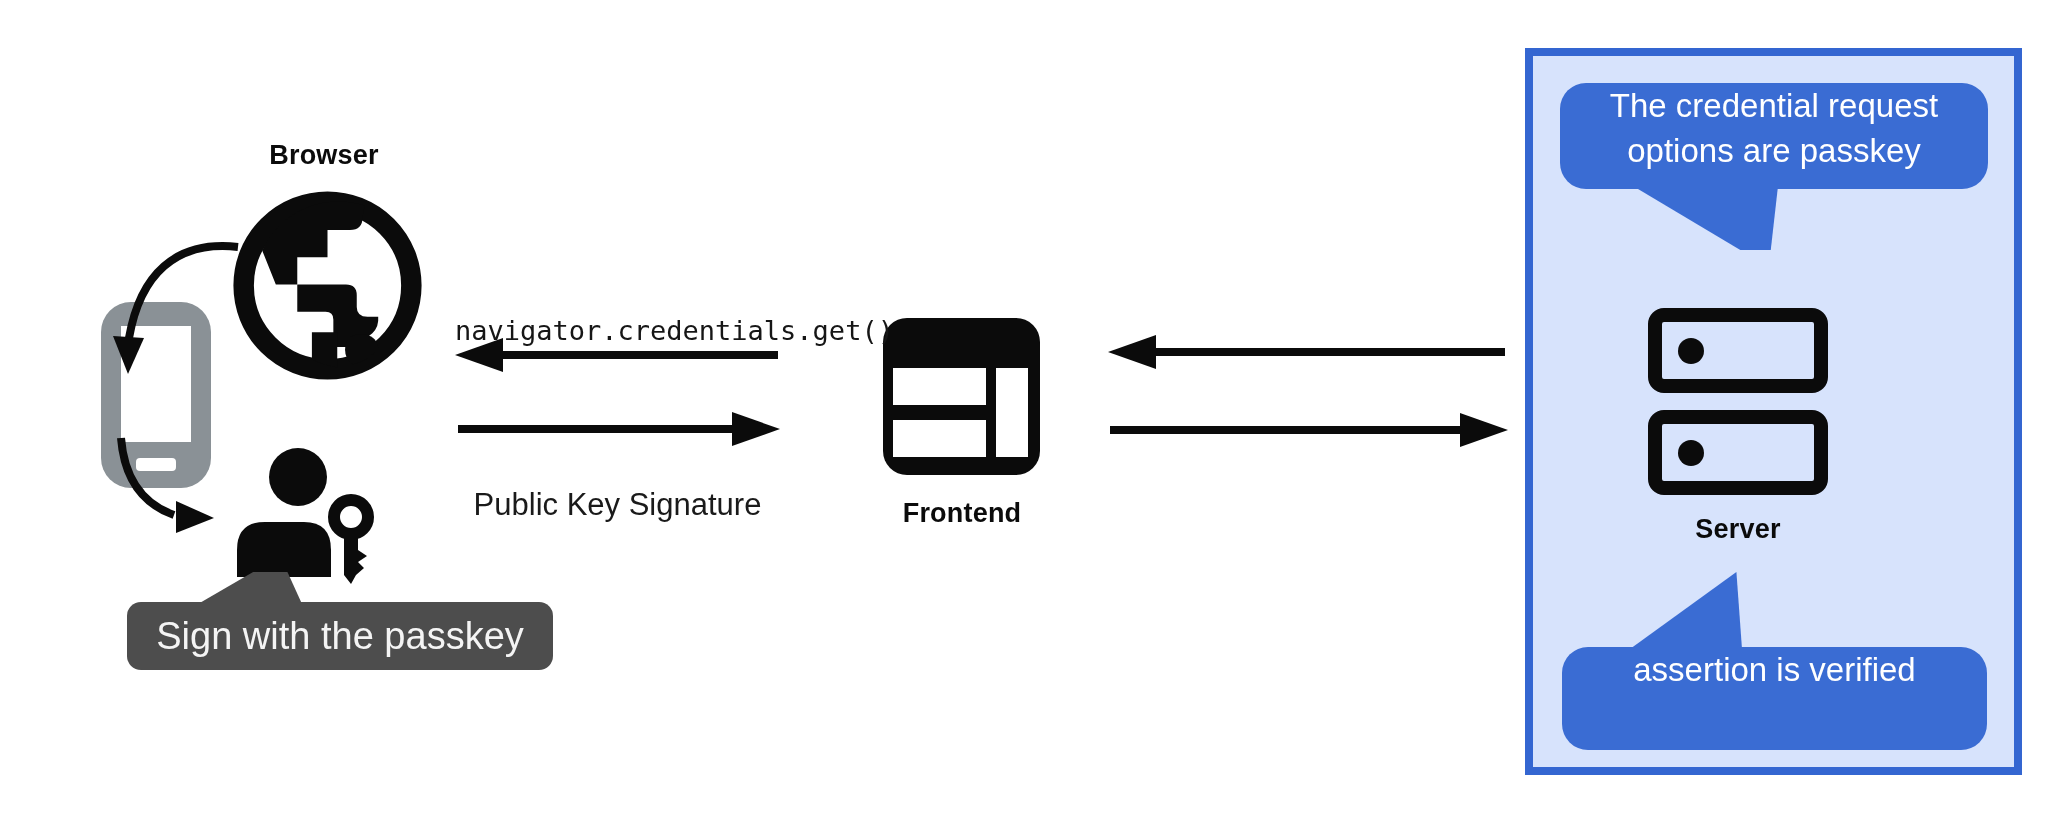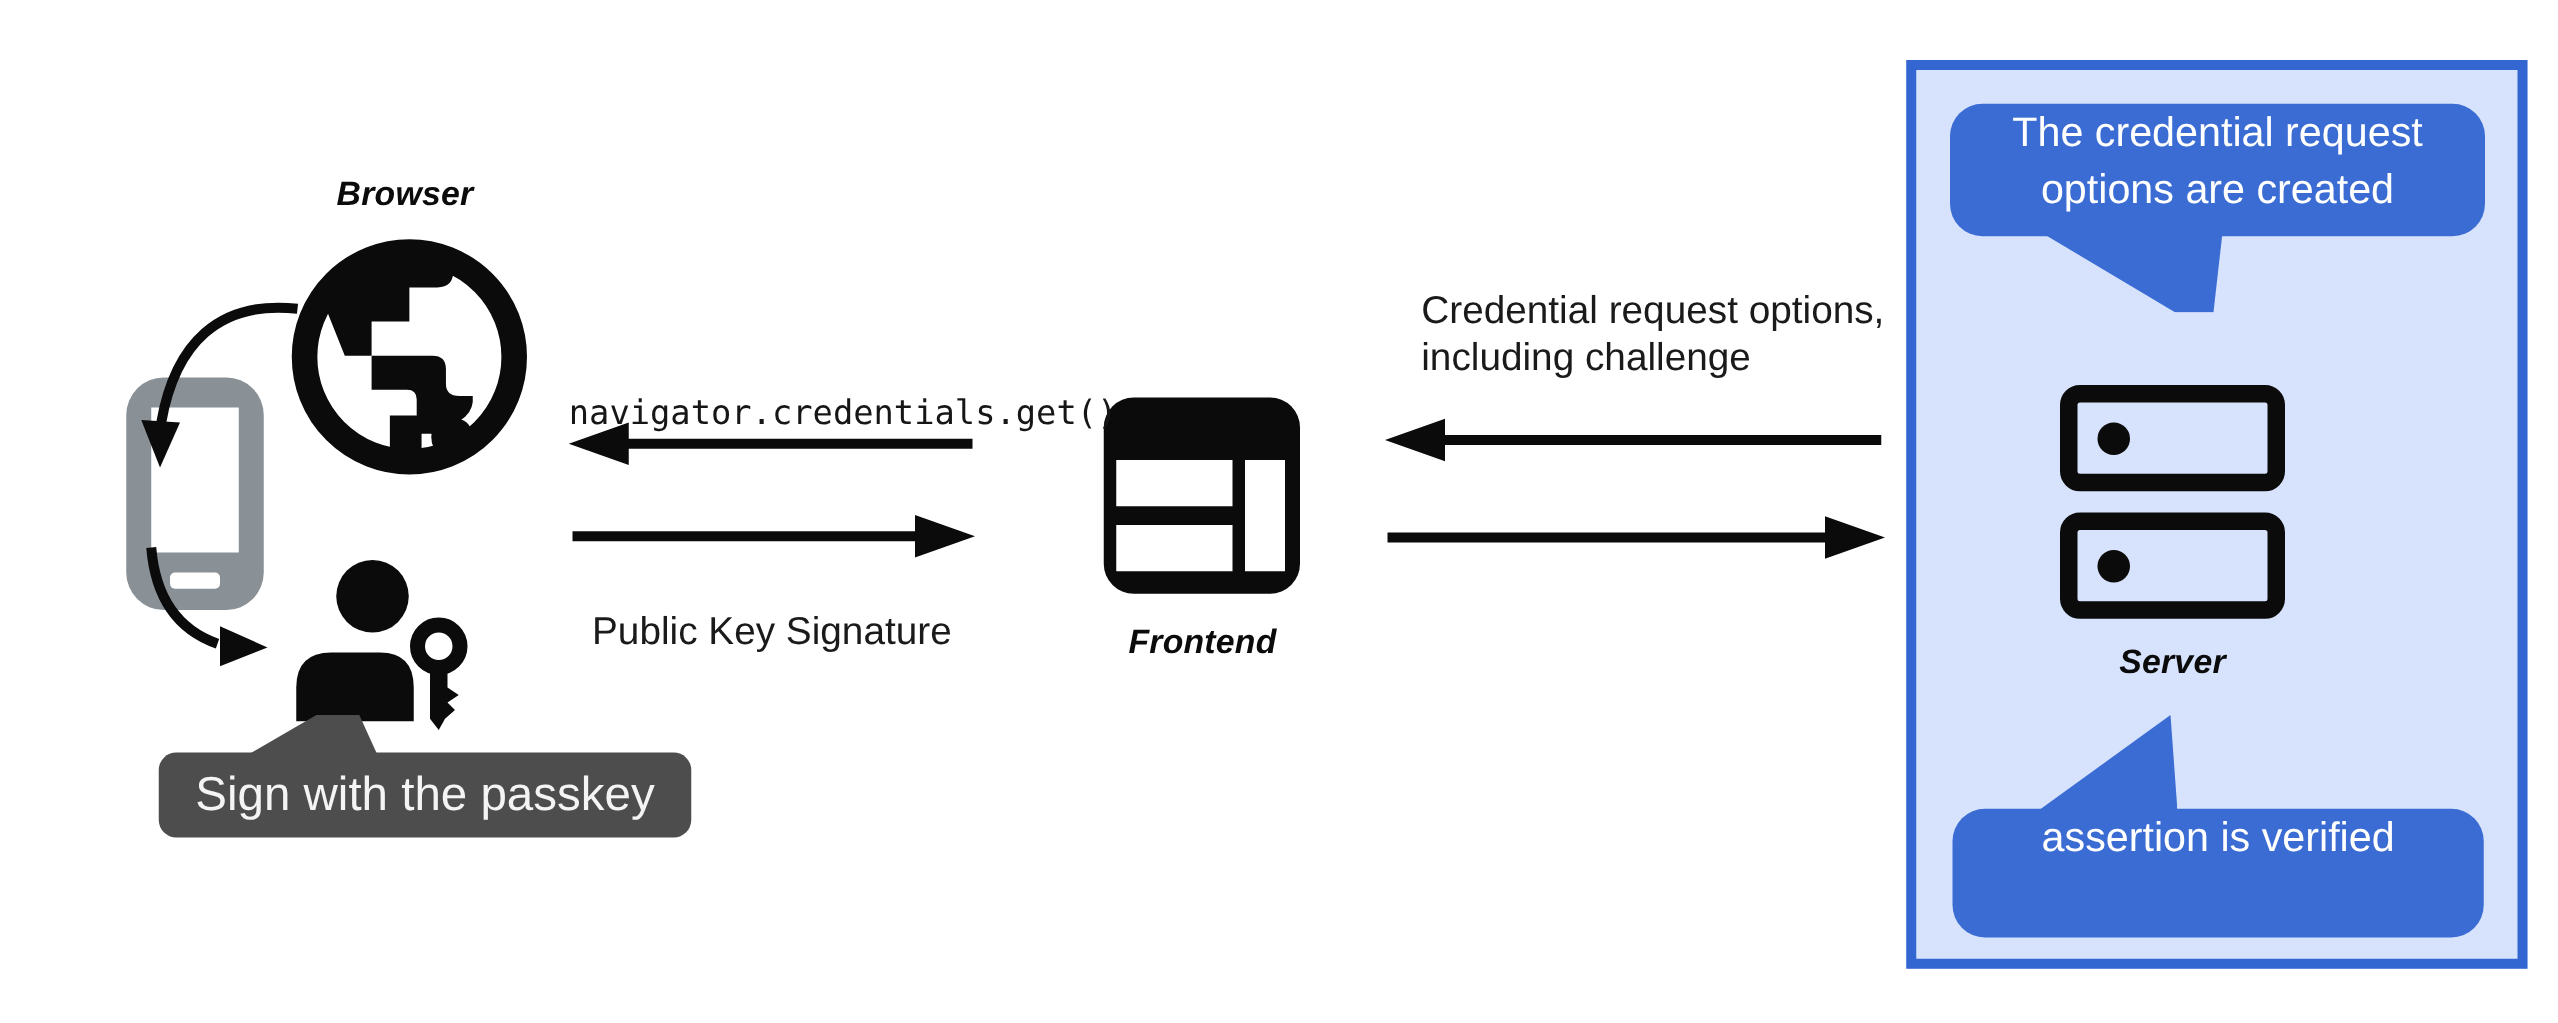--- a/index.html
+++ b/index.html
@@ -1,21 +1,21 @@
 <!DOCTYPE html>
 <html><head>
 <meta charset="utf-8">
 <style>
   html,body{margin:0;padding:0;background:#fff;}
   .canvas{
     position:relative;width:2046px;height:818px;background:#ffffff;overflow:hidden;
     font-family:"Liberation Sans", sans-serif;color:#0b0b0b;
   }
   .abs{position:absolute;}
-  .label{font-weight:700;font-size:27px;text-align:center;letter-spacing:.2px;font-style:italic;}
+  .label{font-weight:700;font-size:27px;text-align:center;letter-spacing:.2px;}
   .msg{font-size:31px;color:#1a1a1a;}
   .mono{font-family:"DejaVu Sans Mono", monospace;font-size:27px;color:#161616;margin-top:47px;}
   
   .phone{left:101px;top:302px;width:110px;height:186px;background:#8a9196;border-radius:30px;}
   .phone-screen{position:absolute;left:20px;top:24px;width:70px;height:116px;background:#ffffff;}
   .phone-bar{position:absolute;left:35px;top:156px;width:40px;height:13px;background:#ffffff;border-radius:4px;}
   
   .frontend-icon{left:883px;top:318px;width:157px;height:157px;background:#0b0b0b;border-radius:24px;}
   .fe-w{position:absolute;background:#ffffff;}
   .fe-r1{left:10px;top:50px;width:93px;height:37px;}
@@ -45,21 +45,21 @@
 </head>
 <body>
 
 <div class="canvas">
 
   <div class="abs panel"></div>
 
   <div class="abs tail-top"></div>
   <div class="abs callout callout-top two-line">
     <span>The credential request</span>
-    <span>options are created</span>
+    <span>options are passkey</span>
   </div>
 
   <div class="abs tail-bottom"></div>
   <div class="abs callout callout-bottom two-line">
     <span>assertion is verified</span>
   </div>
 
   <div class="abs srv">
     <div class="srv-dot"></div>
   </div>
@@ -135,19 +135,15 @@
     <g>
       <path d="M121,438 C124,475 140,503 174,515" fill="none" stroke="#0b0b0b" stroke-width="8"></path>
       <polygon points="214,518 176,501 176,533" fill="#0b0b0b"></polygon>
     </g>
   </svg>
 
   <div class="abs mono" style="left:455px;top:268px;">navigator.credentials.get()</div>
 
   <div class="abs msg" style="left:455px;top:487px;width:325px;text-align:center;">Public Key Signature</div>
 
-  <div class="abs msg two-line" style="left:1137px;top:229px;line-height:38px;">
-    <span>Credential request options,</span>
-    <span>including challenge</span>
-  </div>
 
 
 </div>
 
 </body></html>

